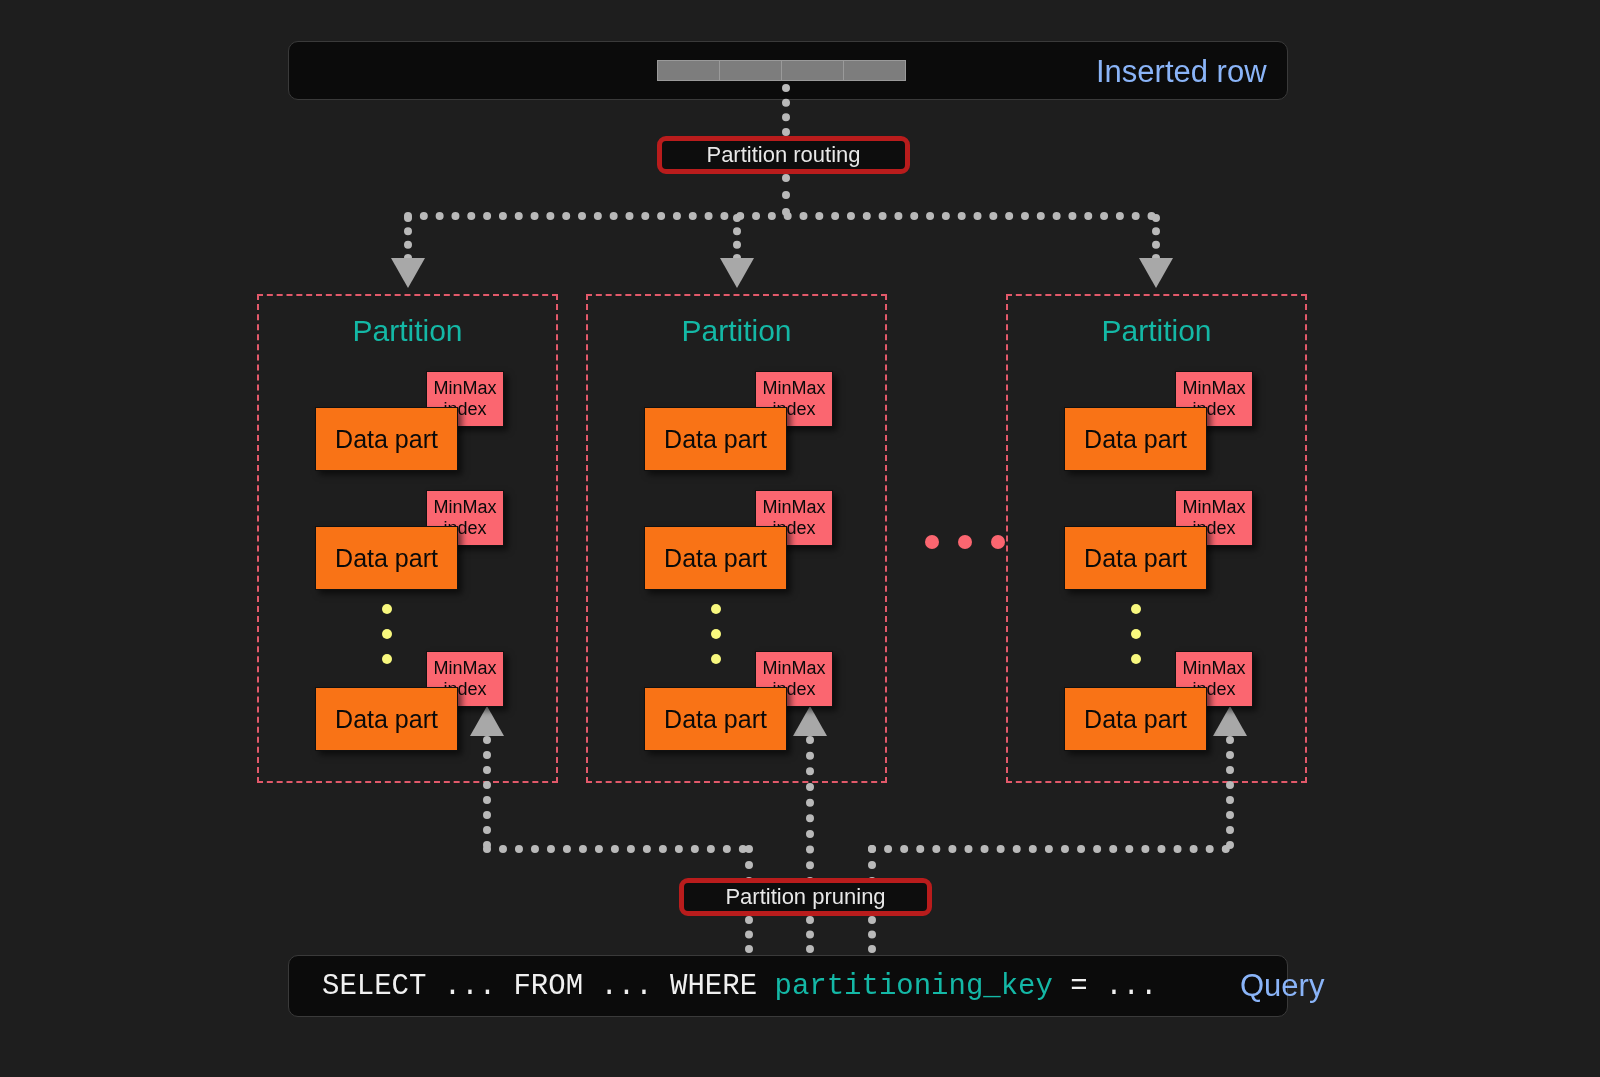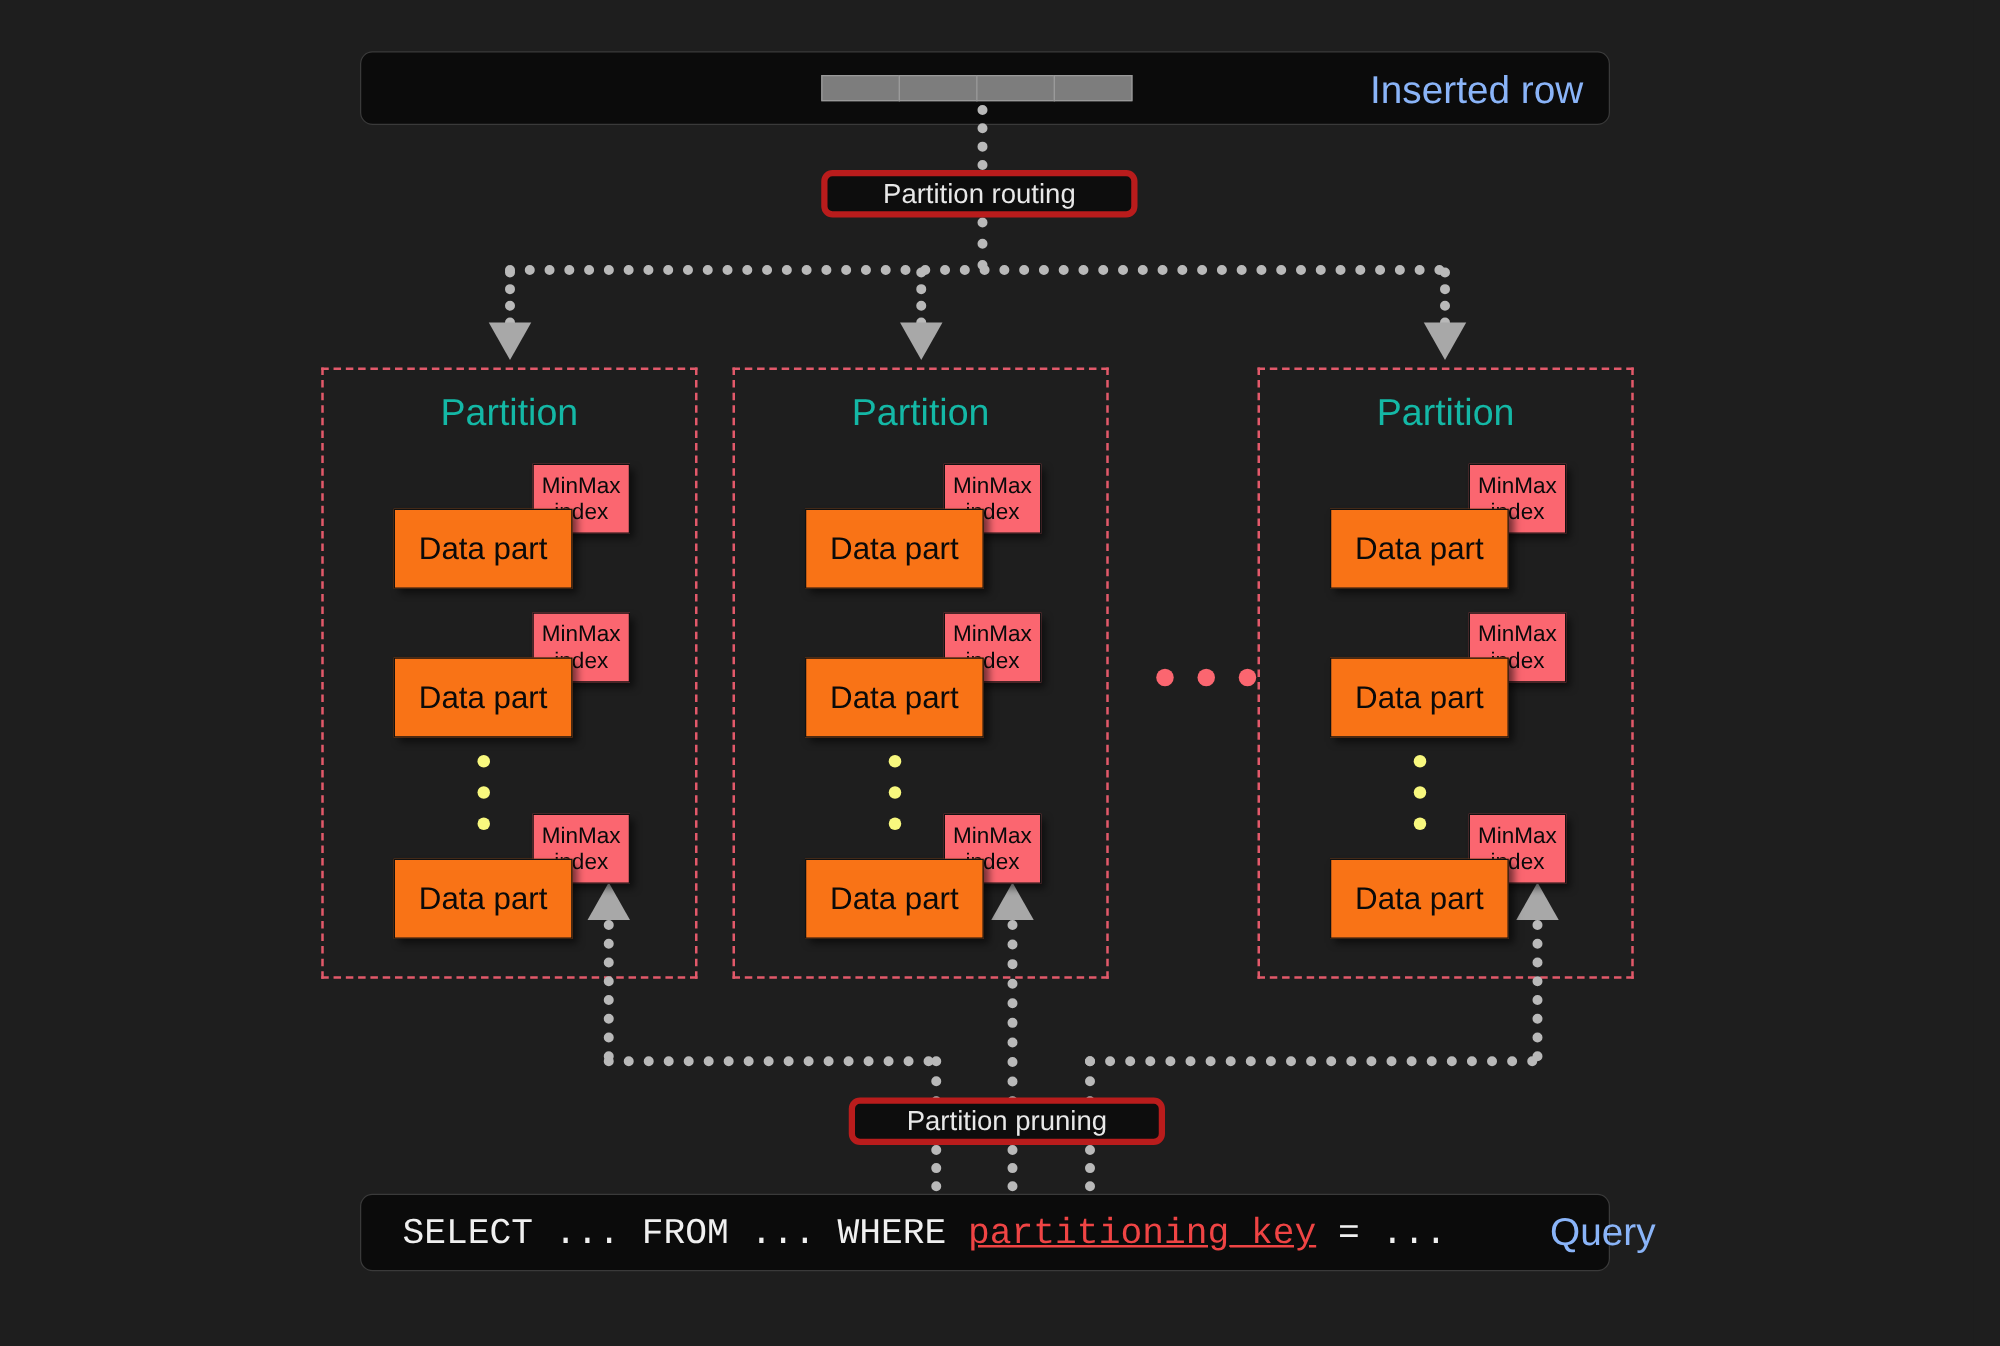--- a/index.html
+++ b/index.html
@@ -158,21 +158,21 @@
 
   
   .query-code {
     position: absolute;
     font-family: "Liberation Mono", monospace;
     font-size: 29px;
     color: #f0f0f0;
     white-space: pre;
     line-height: 1;
   }
-  .query-code .kw { color: #ef4444; text-decoration: underline; }
+  .query-code .kw { color: #14b8a6; }
 </style>
 </head>
 <body>
 
 <div id="stage">
 
   <div class="bar" style="left:288px; top:41px; width:1000px; height:59px;"></div>
 
   <div class="row-cells" style="left:657px; top:60px;">
     <div class="row-cell"></div>

